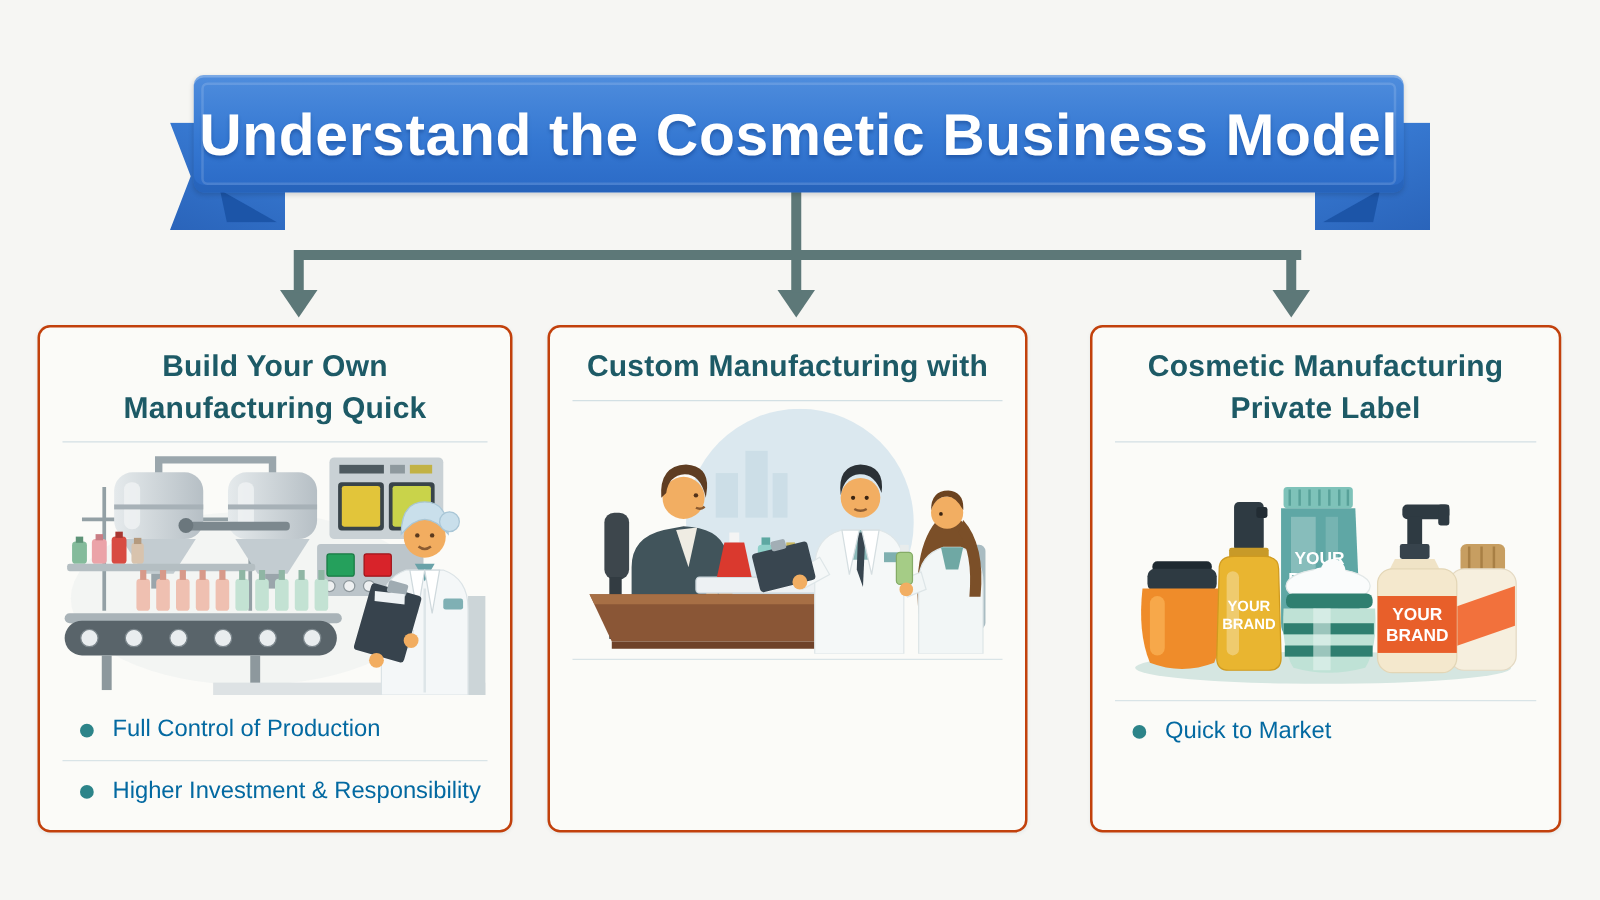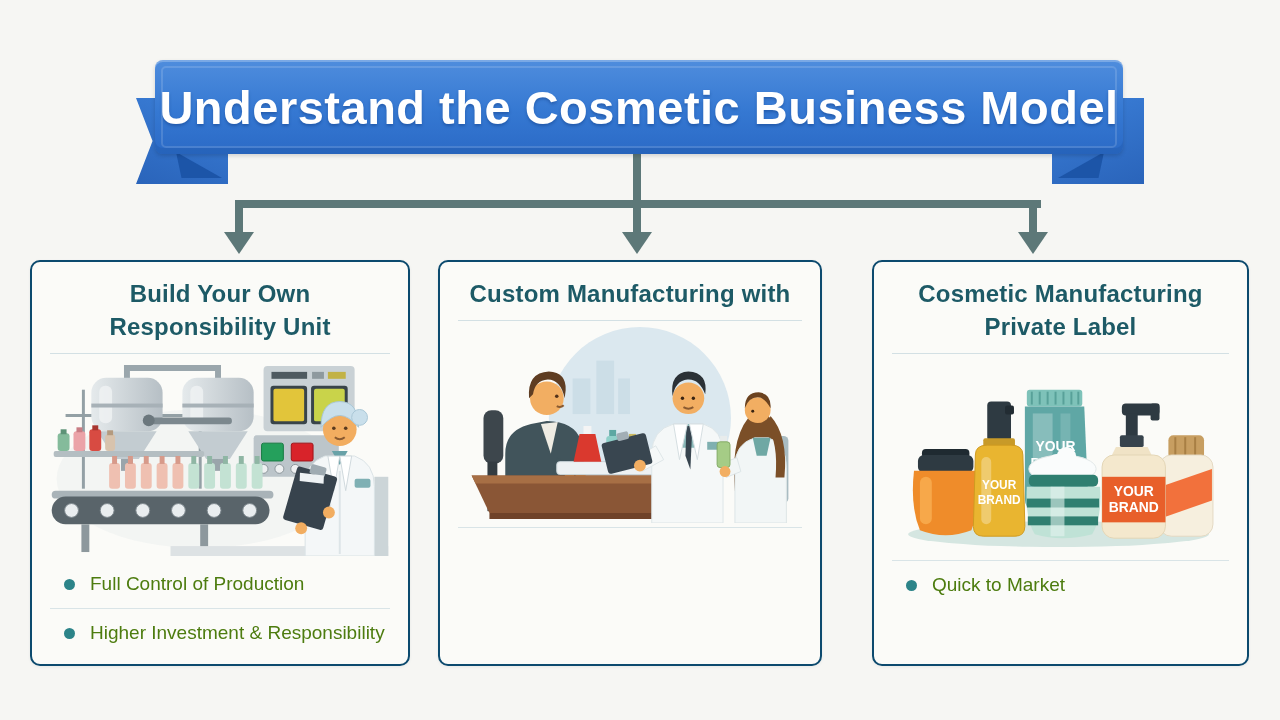--- a/index.html
+++ b/index.html
@@ -29,32 +29,32 @@
   .conn-stem-top    { left:633px; top:150px; width:8px; height:56px; }
   .conn-hbar        { left:235px; top:200px; width:806px; height:8px; }
   .conn-stem-down   { top:208px; width:8px; height:26px; }
   .conn-stem-down.a { left:235px; } .conn-stem-down.b { left:633px; } .conn-stem-down.c { left:1029px; }
   .conn-arrowhead   { position:absolute; top:232px; width:0; height:0;
     border-left:15px solid transparent; border-right:15px solid transparent; border-top:22px solid #5d7878; }
   .conn-arrowhead.a { left:224px; } .conn-arrowhead.b { left:622px; } .conn-arrowhead.c { left:1018px; }
 
   
   .card { position:absolute; top:260px; height:406px; background:#fbfbf8;
-    border:2px solid #0c4a6e; border-radius:10px; box-shadow:0 1px 3px rgba(60,90,100,.08); }
+    border:2px solid #c2410c; border-radius:10px; box-shadow:0 1px 3px rgba(60,90,100,.08); }
   .card.c1 { left:30px;  width:380px; }
   .card.c2 { left:438px; width:384px; }
   .card.c3 { left:872px; width:377px; }
   .card-title { margin-top:15px; text-align:center; color:#1d5a66; font-weight:bold;
     font-size:24px; line-height:33px; letter-spacing:.2px; }
   .card-divider { border-top:1px solid #d3e0e4; margin:10px 18px 0 18px; }
   .card-illo { height:196px; margin:6px 10px 0 10px; }
   .card-illo svg { width:100%; height:100%; display:block; }
   .bullets { margin-top:4px; }
   .bullet-row { display:flex; align-items:center; padding:13px 8px 13px 32px;
-    color:#4d7c0f; font-size:19px; font-weight:500; }
+    color:#0369a1; font-size:19px; font-weight:500; }
   .bullet-dot { flex:0 0 11px; width:11px; height:11px; border-radius:50%; background:#2c8489; margin-right:15px; }
   .bullet-divider { border-top:1px solid #d9e4e7; margin:0 18px; }
 
   .svgtext { font-family:"Liberation Sans", sans-serif; font-weight:bold; fill:#ffffff; }
 </style>
 </head>
 <body>
 
 <div class="stage">
 
@@ -71,21 +71,21 @@
   <div class="conn conn-stem-down a"></div>
   <div class="conn conn-stem-down b"></div>
   <div class="conn conn-stem-down c"></div>
   <div class="conn-arrowhead a"></div>
   <div class="conn-arrowhead b"></div>
   <div class="conn-arrowhead c"></div>
 
   <div class="card c1">
     <div class="card-title">
       <div>Build Your Own</div>
-      <div>Responsibility Unit</div>
+      <div>Manufacturing Quick</div>
     </div>
     <div class="card-divider"></div>
     <div class="card-illo">
       <svg viewBox="0 0 340 198">
         <defs>
           <linearGradient id="tankG" x1="0" y1="0" x2="1" y2="0">
             <stop offset="0" stop-color="#e5eaec"></stop>
               <stop offset="1" stop-color="#b6bfc5"></stop>
           </linearGradient>
         </defs>

